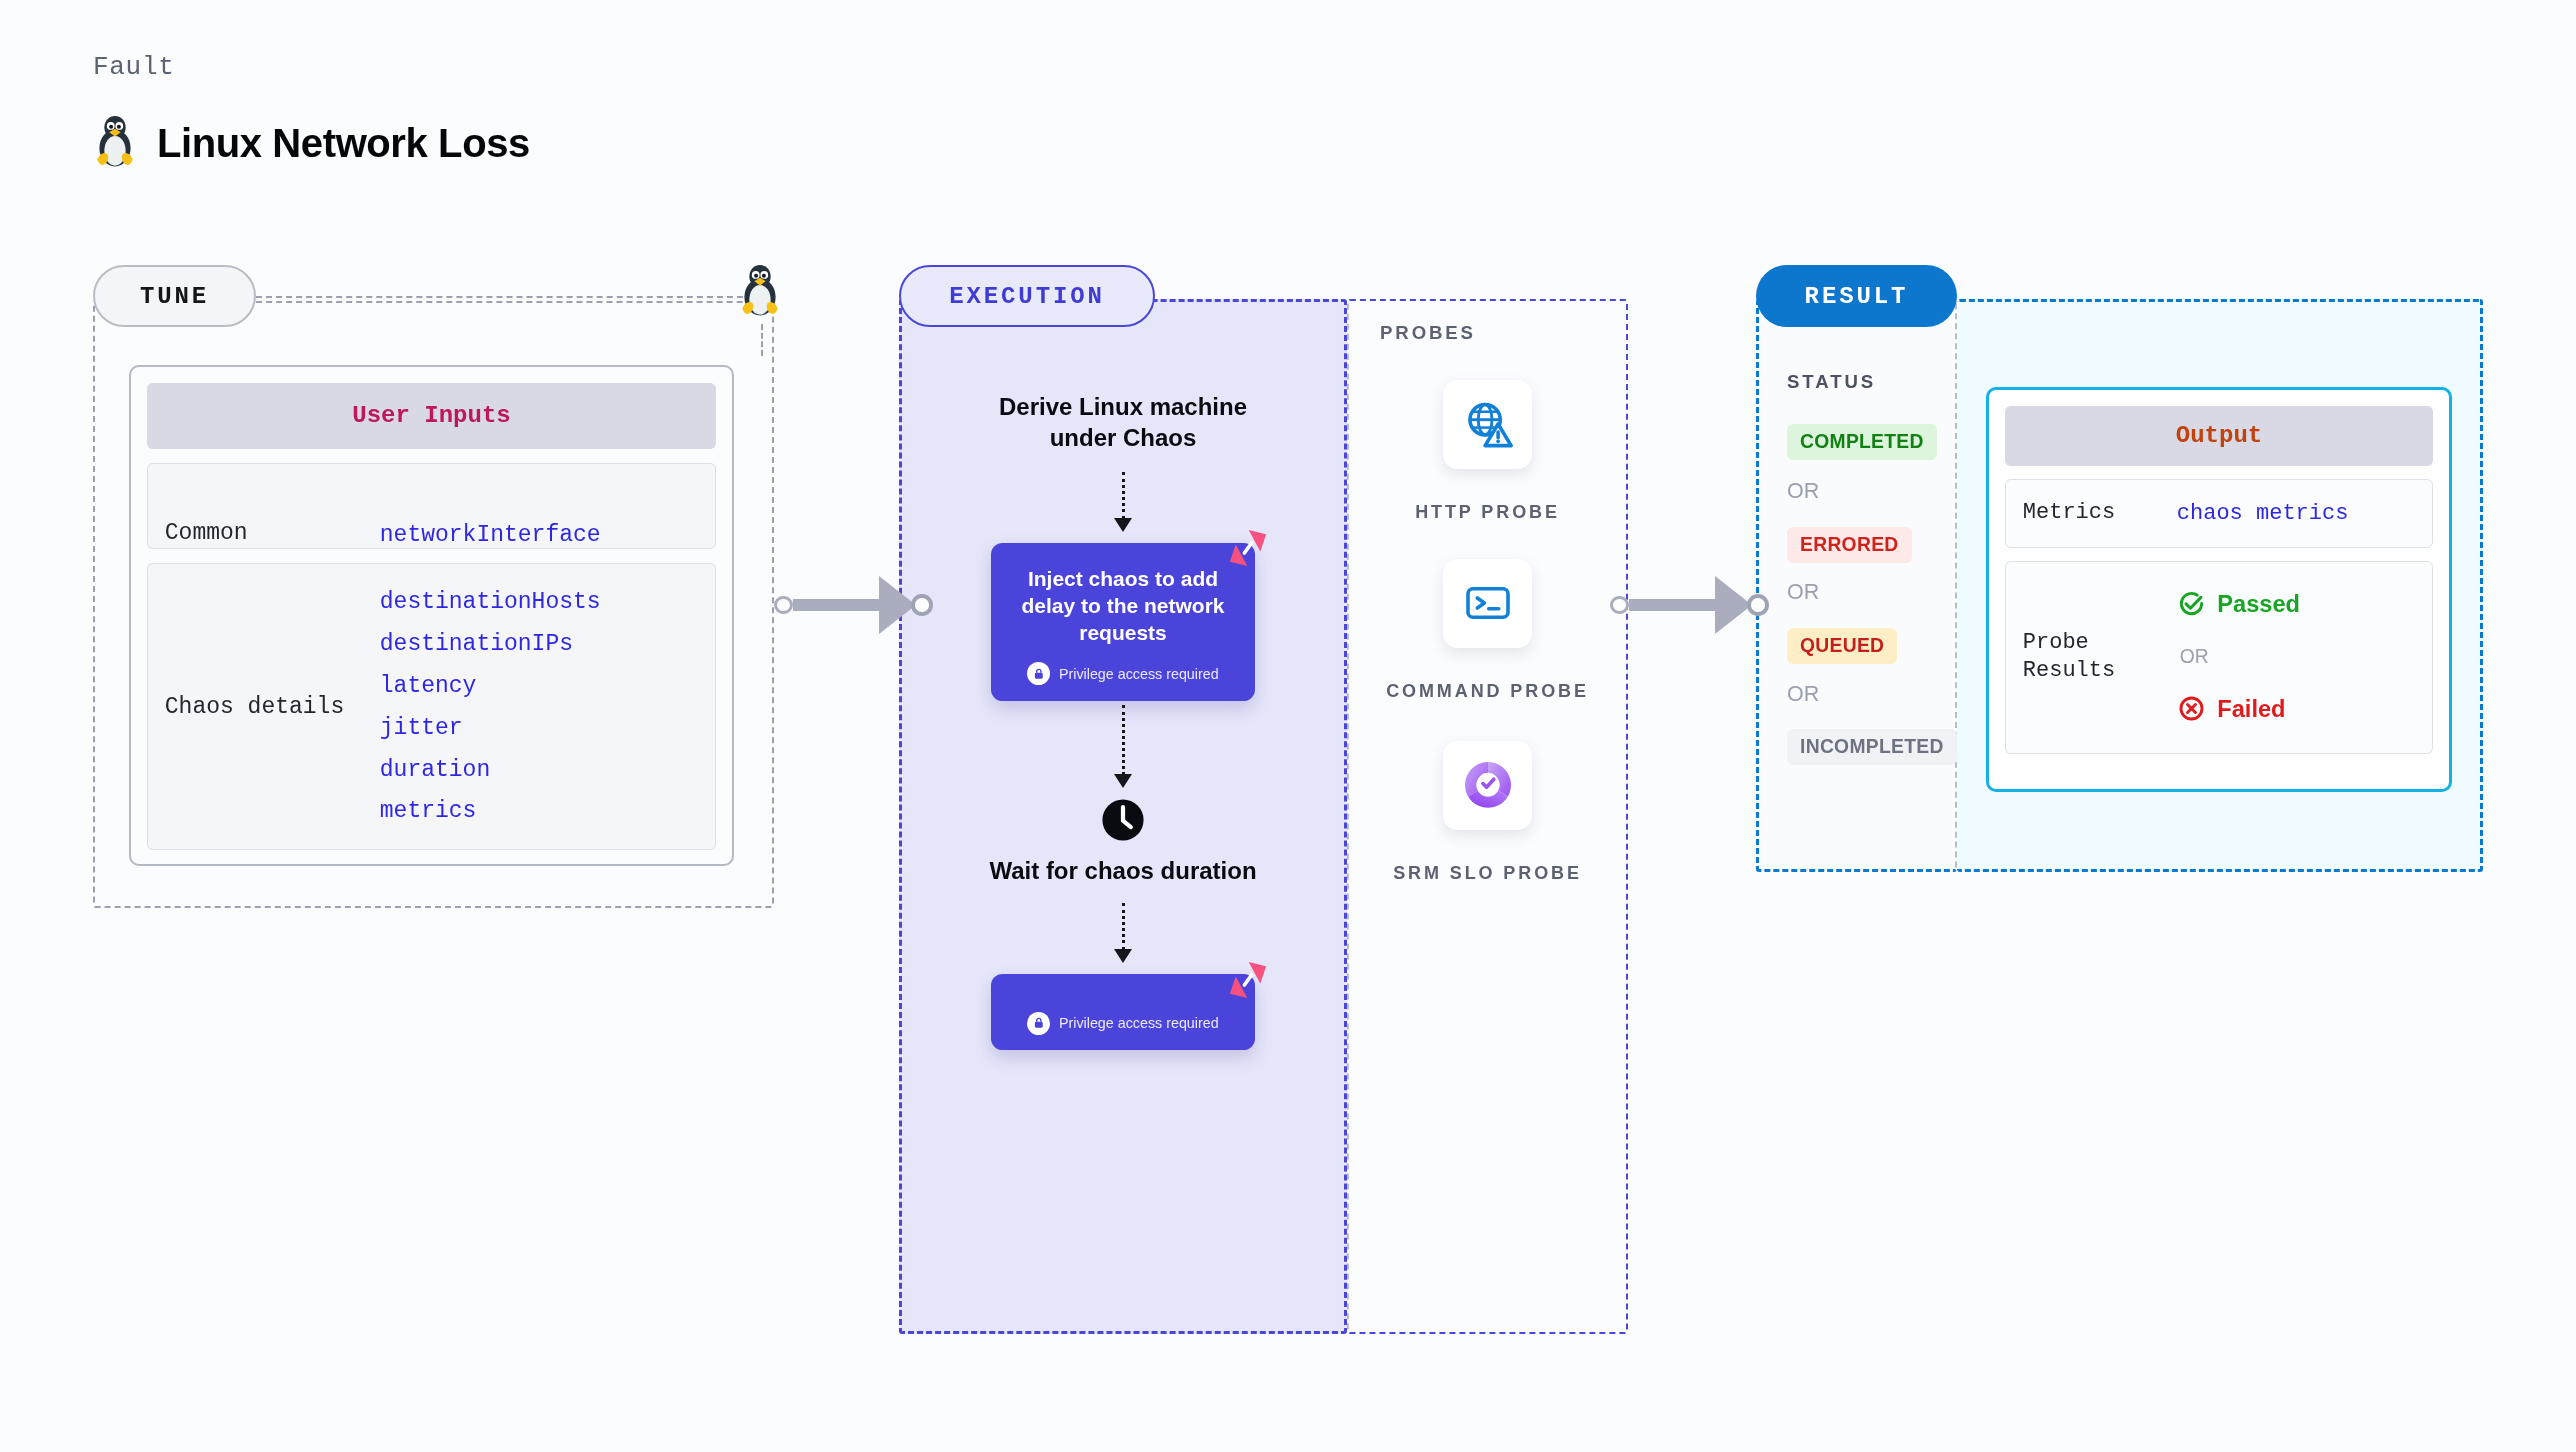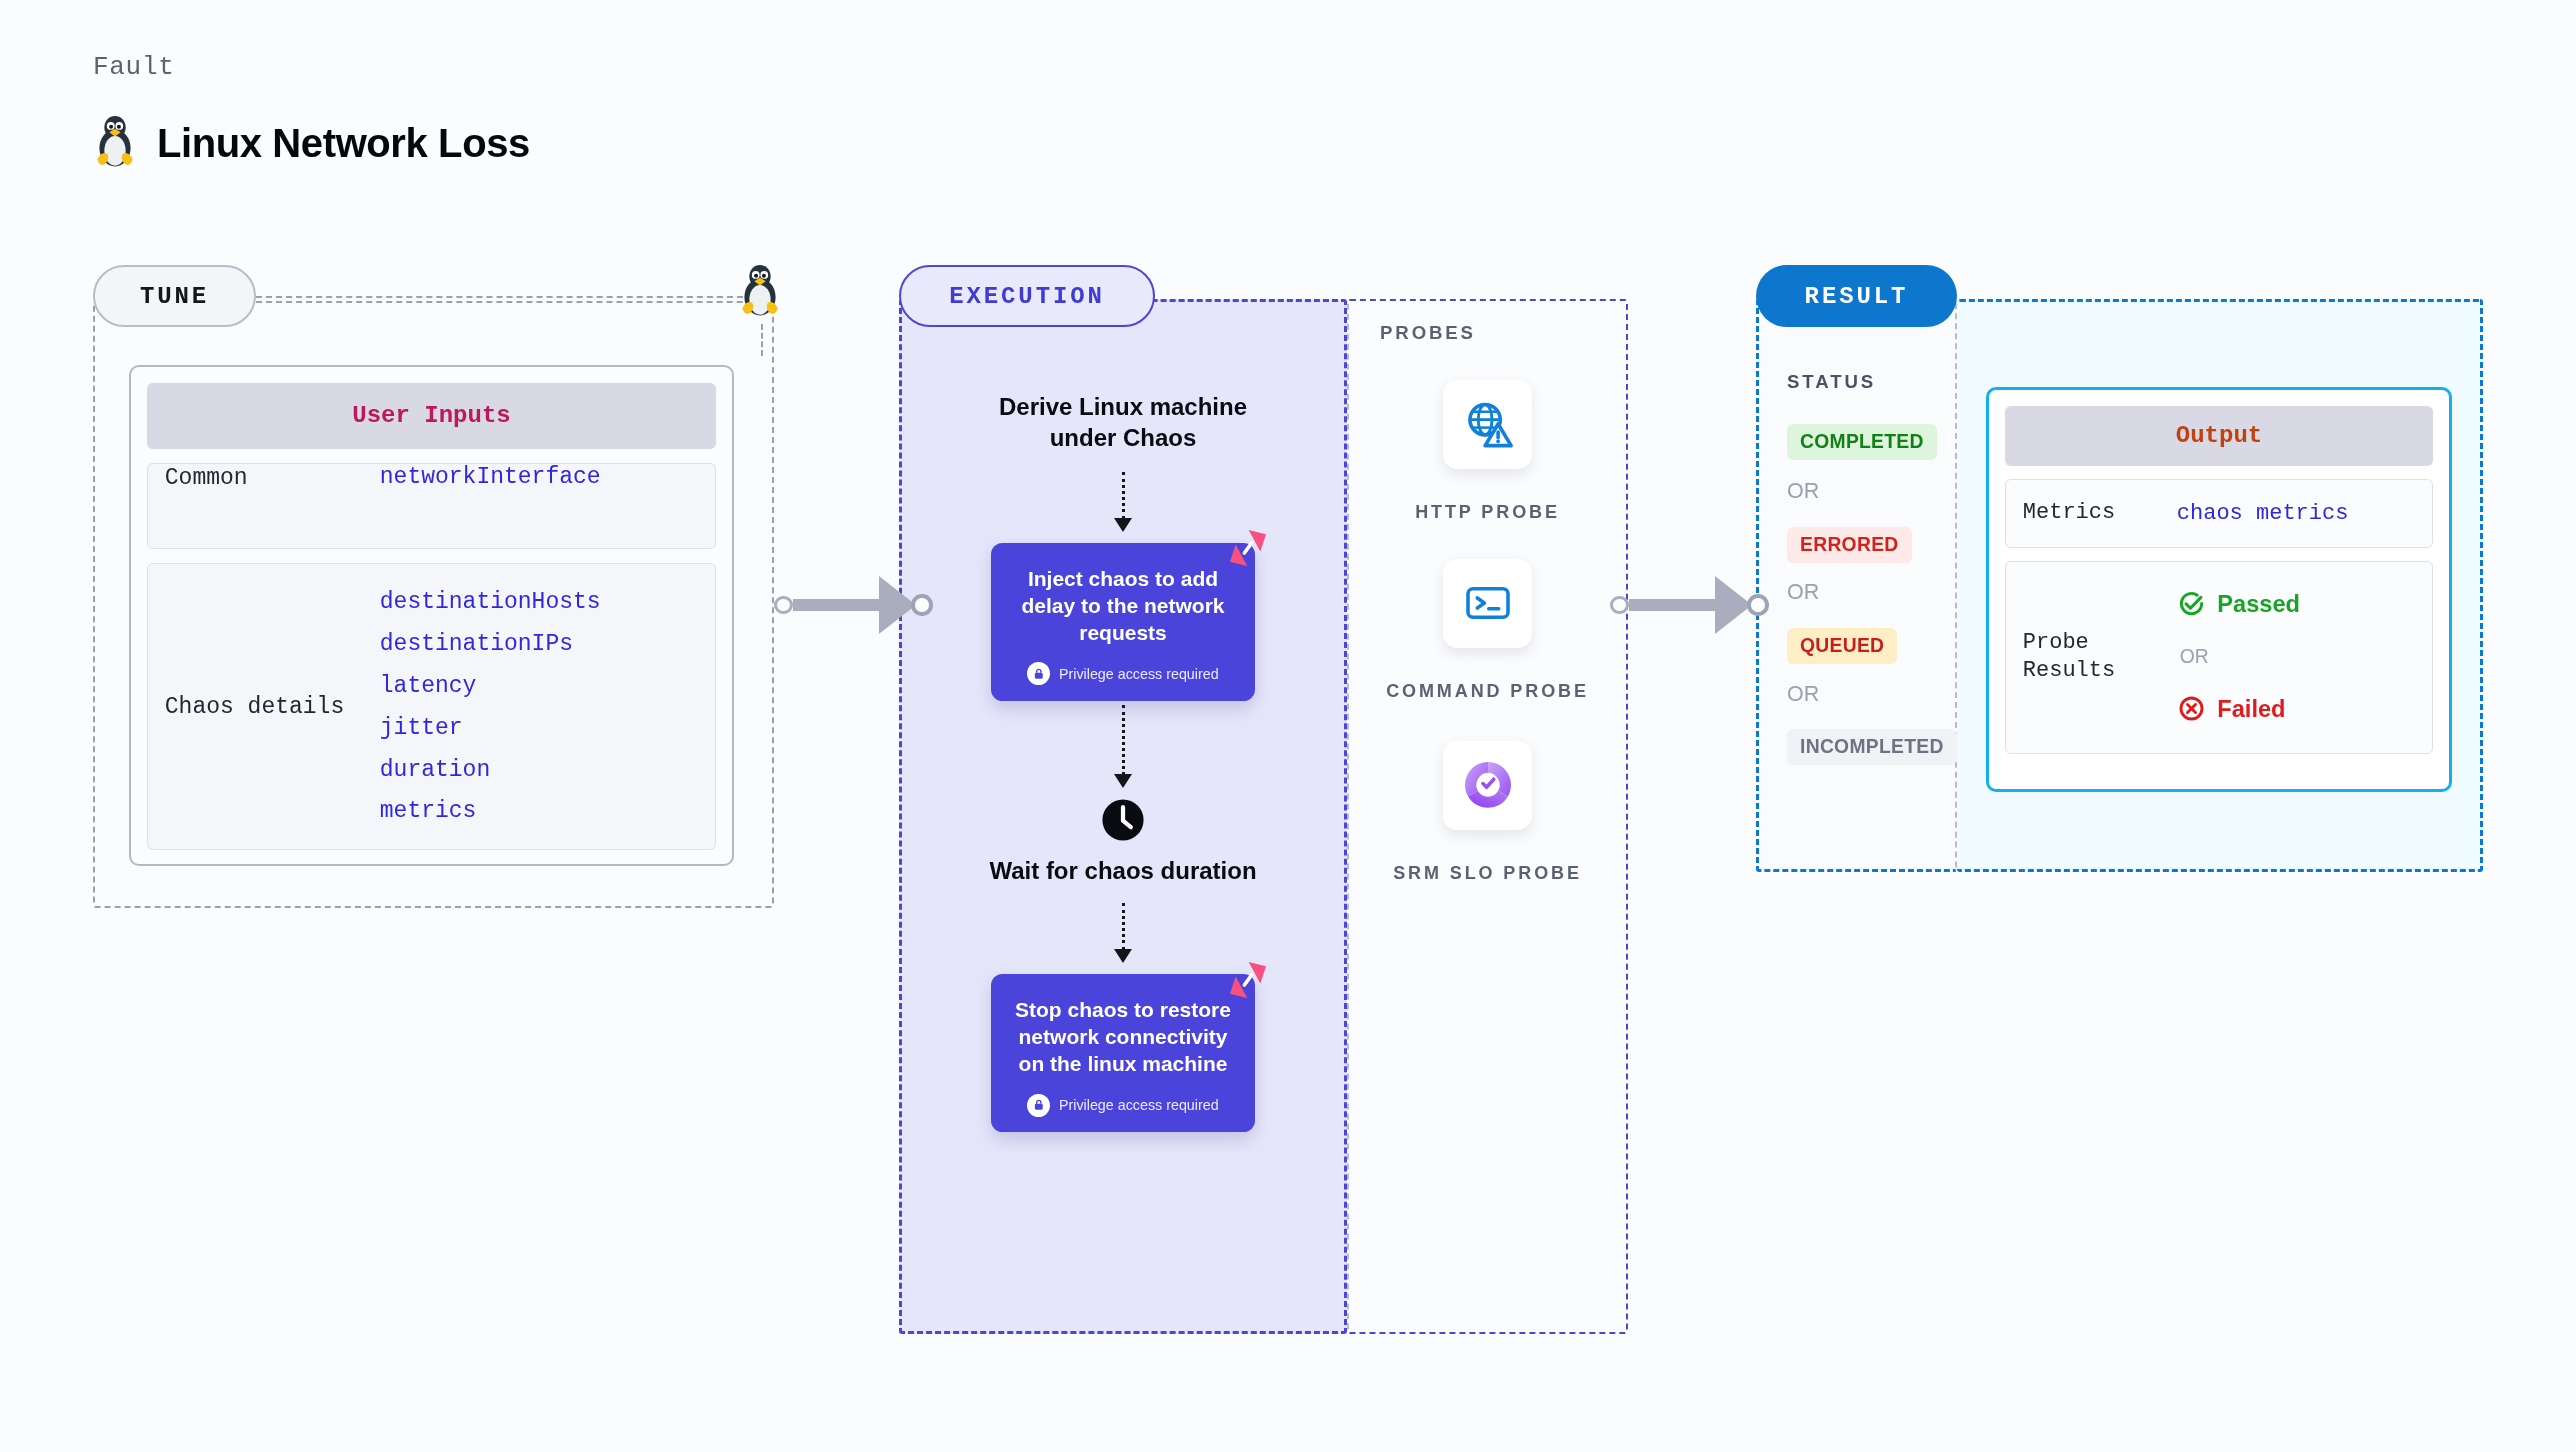--- a/index.html
+++ b/index.html
@@ -79,21 +79,21 @@
     padding: 15.8px;
   }
   .ui-head {
     height: 66px; background: #d8d9e4; border-radius: 5.7px;
     display: flex; align-items: center; justify-content: center;
     font-family: "Liberation Mono", monospace; font-size: 24px;
     font-weight: 700; color: #be185d;
   }
   .ui-row {
     margin-top: 14.3px; background: #f5f6fa; border: 1.4px solid #dcdfe6;
-    border-radius: 5.7px; display: flex; align-items: flex-start; padding: 0 17px;
+    border-radius: 5.7px; display: flex; align-items: flex-end; padding: 0 17px;
   }
   .ui-row.r1 { height: 86px; }
   .ui-row.r2 { height: 287px; align-items: center; }
   .ui-label {
     font-family: "Liberation Mono", monospace; font-size: 23px; color: #23262e;
     width: 215px; flex: 0 0 215px; line-height: 1.25;
   }
   .ui-vals { display: flex; flex-direction: column; gap: 15.8px; }
   .ui-val {
     font-family: "Liberation Mono", monospace; font-size: 23px; color: #2f27e0;
@@ -362,21 +362,20 @@
     </div>
 
     <div class="chaos-card" style="margin-top:11.5px;">
       <span class="hlogo">
         <svg width="42" height="42" viewBox="0 0 58 58">
           <path d="M30 4 L54 10 L46 34 Z" fill="#f7517f"></path>
           <path d="M28 54 L4 48 L12 24 Z" fill="#f7517f"></path>
           <path d="M24 36 L34 22" stroke="#ffffff" stroke-width="5" stroke-linecap="round"></path>
         </svg>
       </span>
-      <div class="ct">Stop chaos to restore network connectivity on the linux machine</div>
       <div class="priv">
         <span class="lockbubble">
           <svg width="13.6" height="13.6" viewBox="0 0 19 19">
             <rect x="4" y="8" width="11" height="8.5" rx="2" fill="#4b44da"></rect>
             <path d="M6.6 8 V6.2 a2.9 2.9 0 0 1 5.8 0 V8" fill="none" stroke="#4b44da" stroke-width="2"></path>
           </svg>
         </span>
         <span class="priv-txt">Privilege access required</span>
       </div>
     </div>

